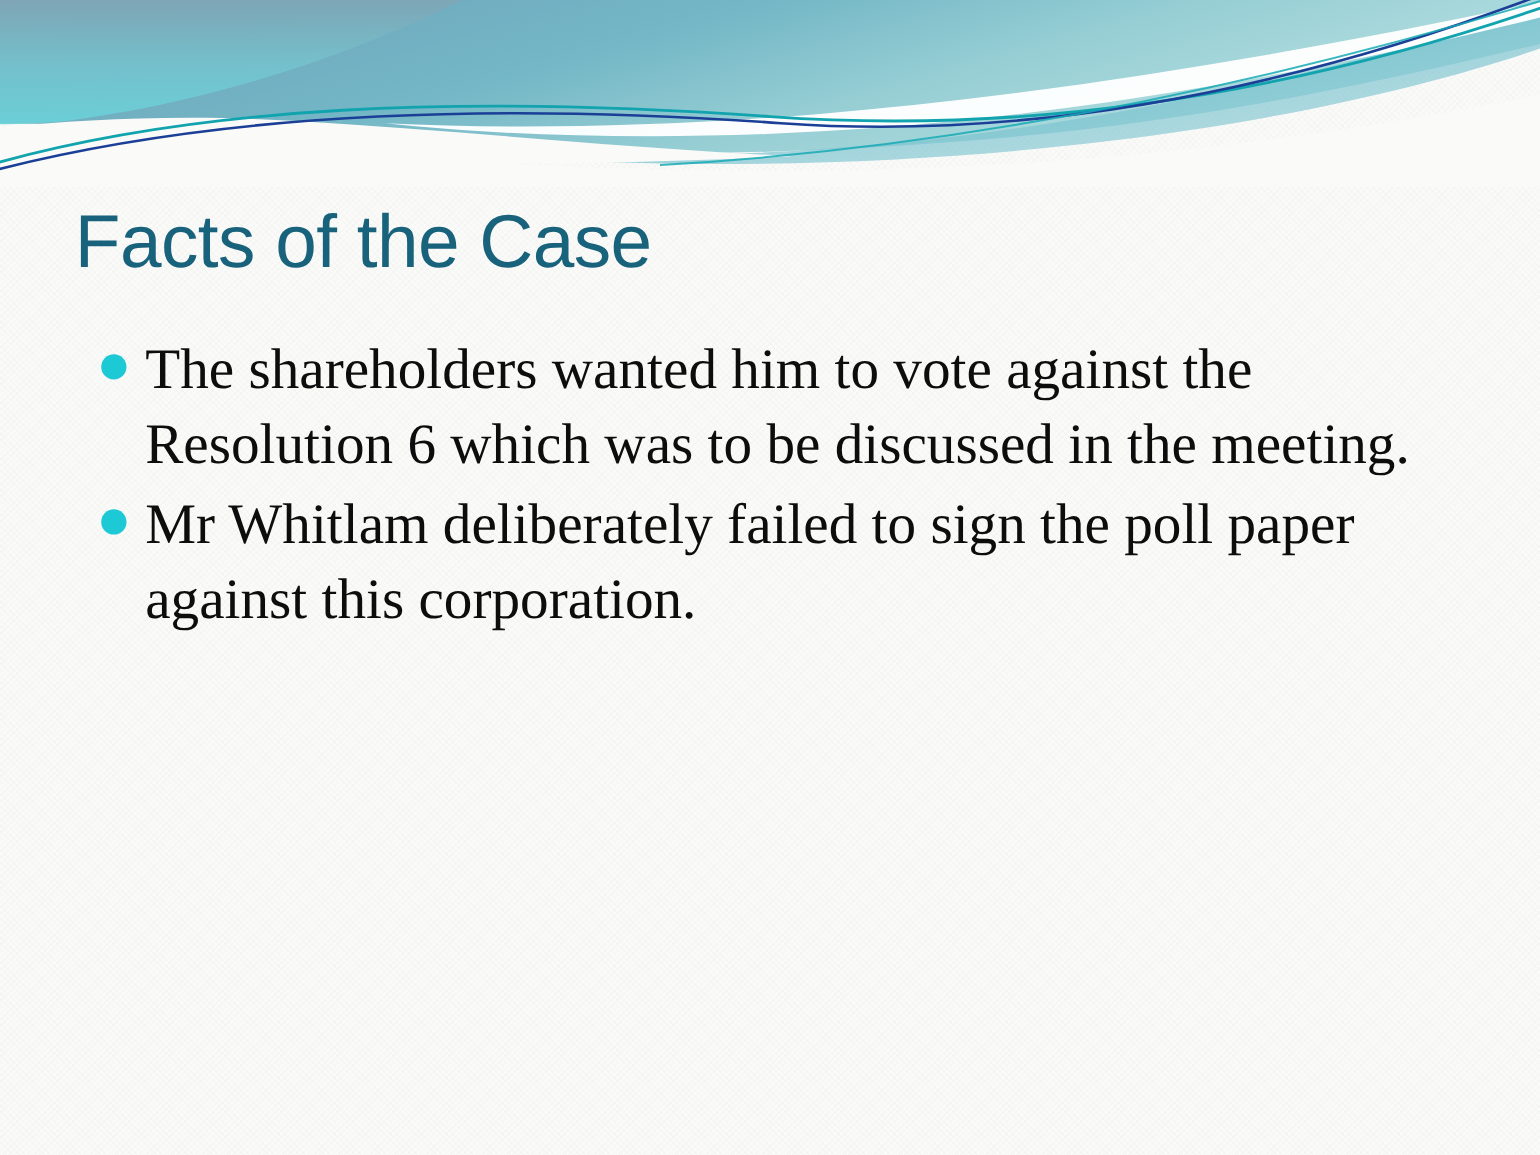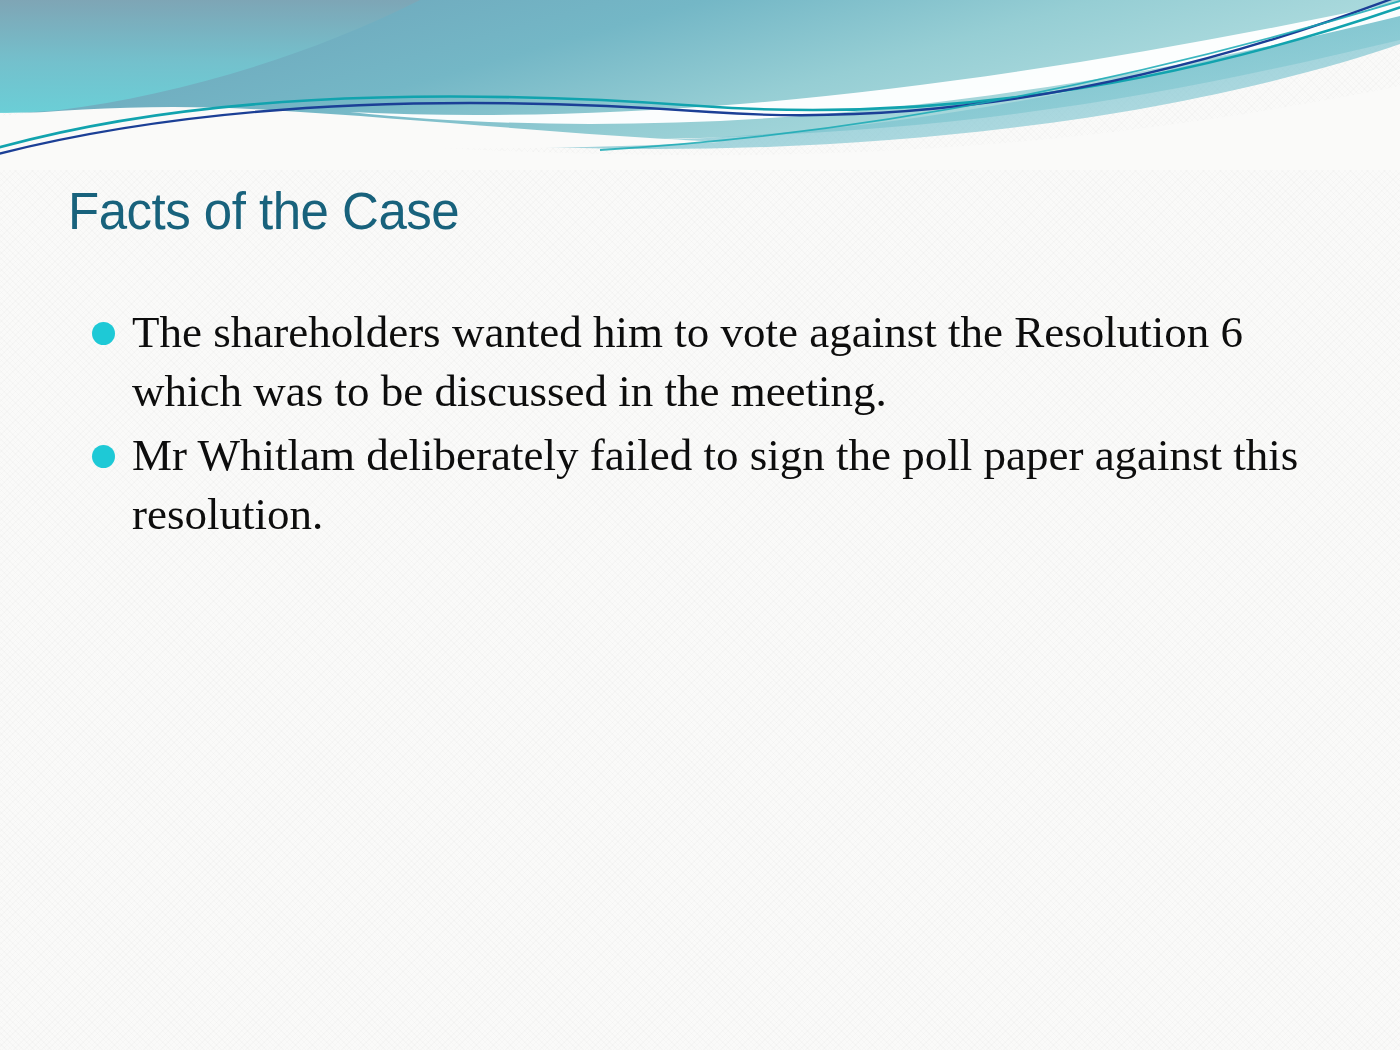--- a/index.html
+++ b/index.html
@@ -46,21 +46,21 @@
     position: absolute;
     left: 68px;
     top: 186px;
     width: 1280px;
   }
 
   #slide-title {
     margin: 0;
     font-family: "Liberation Sans", sans-serif;
     font-weight: 400;
-    font-size: 51px;
+    font-size: 68px;
     line-height: 1.0;
     letter-spacing: -0.5px;
     color: #18627c;
     white-space: nowrap;
   }
 
   #body-block {
     position: absolute;
     left: 86px;
     top: 303px;
@@ -71,21 +71,21 @@
     margin: 0;
     padding: 0;
     list-style: none;
   }
 
   li.bullet-item {
     position: relative;
     padding-left: 46px;
     margin: 0 0 6px 0;
     font-family: "Liberation Serif", serif;
-    font-size: 45px;
+    font-size: 52px;
     line-height: 1.30;
     color: #0d0d0d;
   }
 
   li.bullet-item:last-child {
     margin-bottom: 0;
   }
 
   span.bullet-marker {
     position: absolute;
@@ -180,19 +180,19 @@
     <ul class="bullet-list">
 
       <li class="bullet-item">
         <span class="bullet-marker"></span>
         <span class="bullet-text">The shareholders wanted him to vote against the Resolution 6 which was to be discussed in the meeting.</span>
       </li>
 
 
       <li class="bullet-item">
         <span class="bullet-marker"></span>
-        <span class="bullet-text">Mr Whitlam deliberately failed to sign the poll paper against this resolution.</span>
+        <span class="bullet-text">Mr Whitlam deliberately failed to sign the poll paper against this corporation.</span>
       </li>
 
     </ul>
   </div>
 
 </div>
 
 </body></html>

